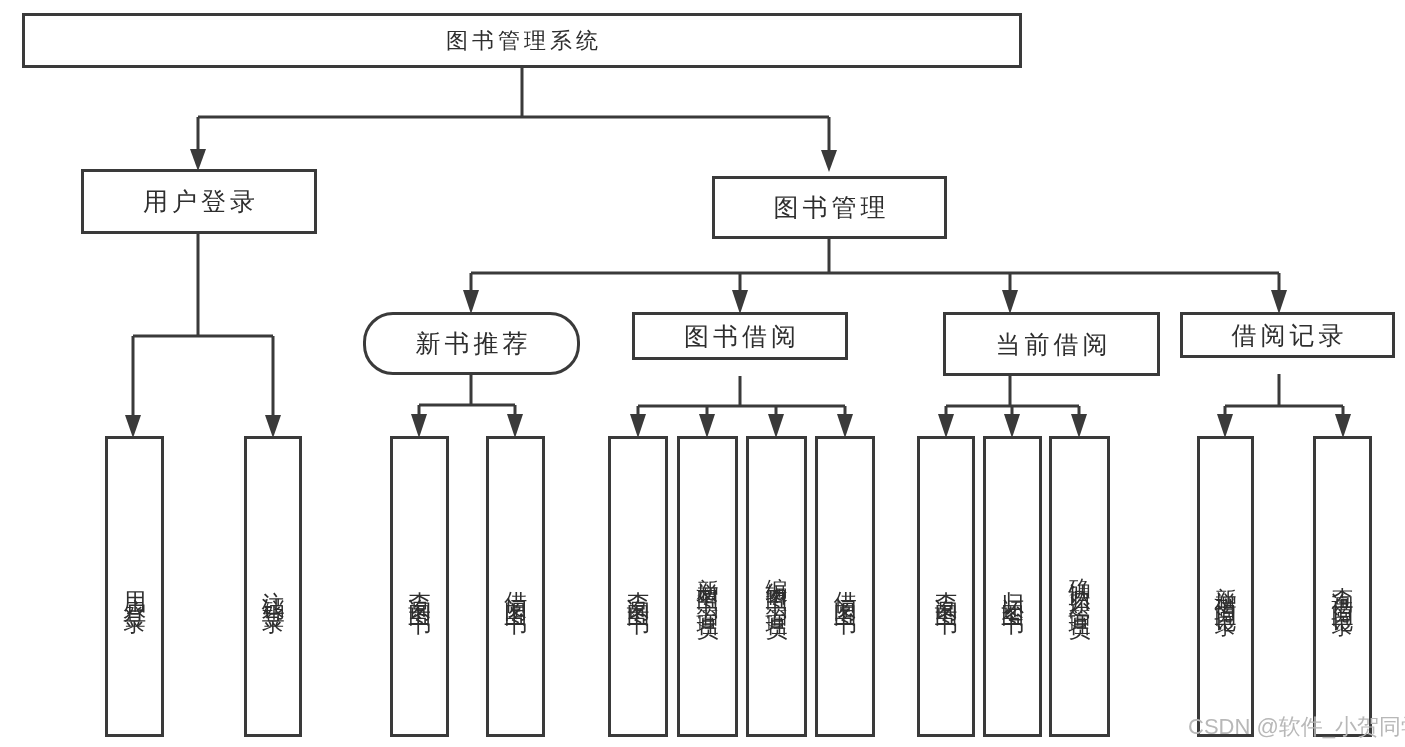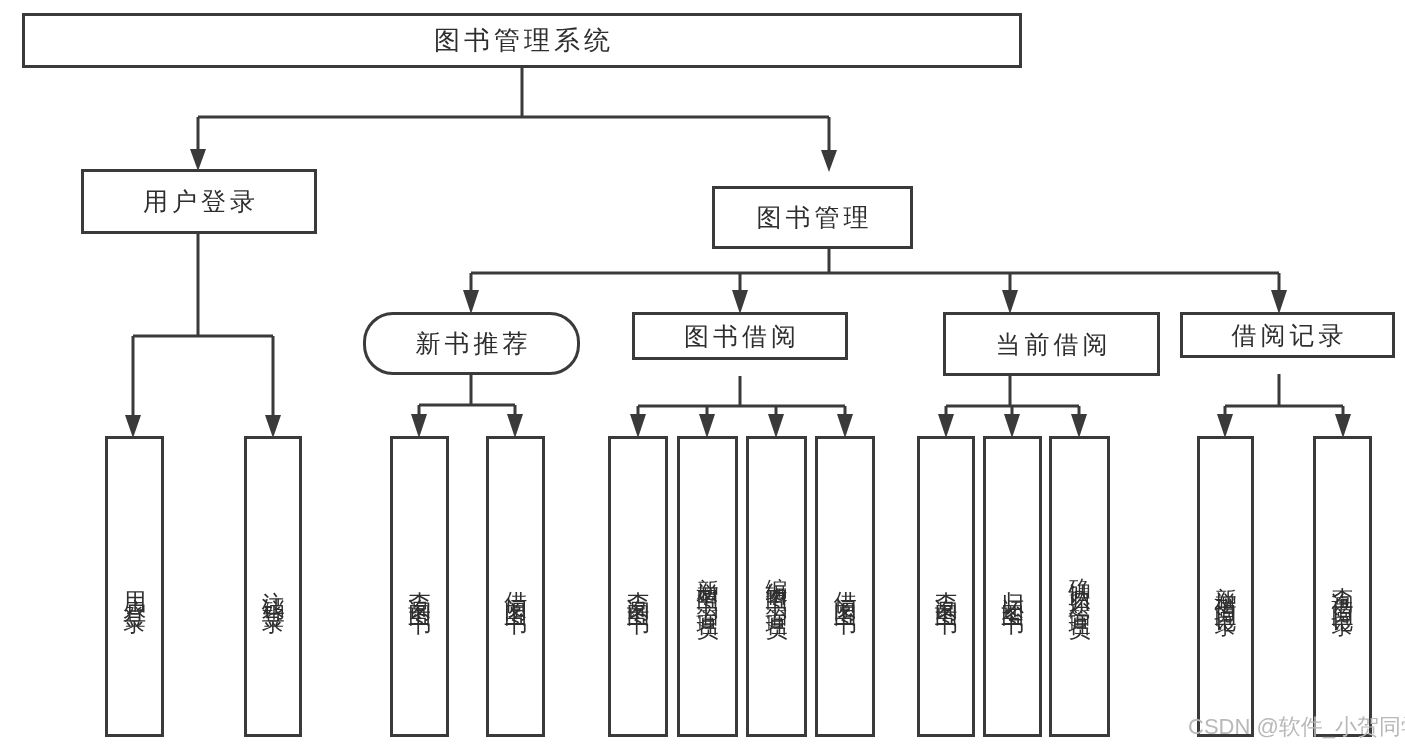--- a/index.html
+++ b/index.html
@@ -34,34 +34,34 @@
     align-items: center;
     justify-content: center;
     color: #2e2e2e;
   }
   .box-h span {
     font-size: 25px;
     letter-spacing: 4px;
     white-space: nowrap;
     transform: translateX(2px);
   }
-  .box-h.root span { font-size: 26px; }
+  .box-h.root span { font-size: 22px; }
   .box-v span {
     writing-mode: vertical-rl;
     text-orientation: mixed;
     font-size: 23px;
     letter-spacing: 7px;
     line-height: 1.1;
     white-space: nowrap;
   }
   .box-v.long span { letter-spacing: 6px; font-size: 22px; }
   
   #n-root            { left: 22px;   top: 13px;  width: 1000px; height: 55px; }
   #n-user-login      { left: 81px;   top: 169px; width: 236px;  height: 65px; }
-  #n-book-mgmt       { left: 712px;  top: 186px; width: 201px;  height: 63px; }
+  #n-book-mgmt       { left: 712px;  top: 176px; width: 235px;  height: 63px; }
   #n-new-book        { left: 363px;  top: 312px; width: 217px;  height: 63px; border-radius: 30px; }
   #n-book-borrow     { left: 632px;  top: 312px; width: 216px;  height: 48px; }
   #n-current-borrow  { left: 903px;  top: 312px; width: 217px;  height: 64px; margin-left: 40px; }
   #n-borrow-records  { left: 1180px; top: 312px; width: 215px;  height: 46px; }
   .leaf { top: 436px; height: 301px; }
   #n-leaf-user-login   { left: 105px;  width: 59px; }
   #n-leaf-logout       { left: 244px;  width: 58px; }
   #n-leaf-query1       { left: 390px;  width: 59px; }
   #n-leaf-borrow1      { left: 486px;  width: 59px; }
   #n-leaf-query2       { left: 608px;  width: 60px; }

